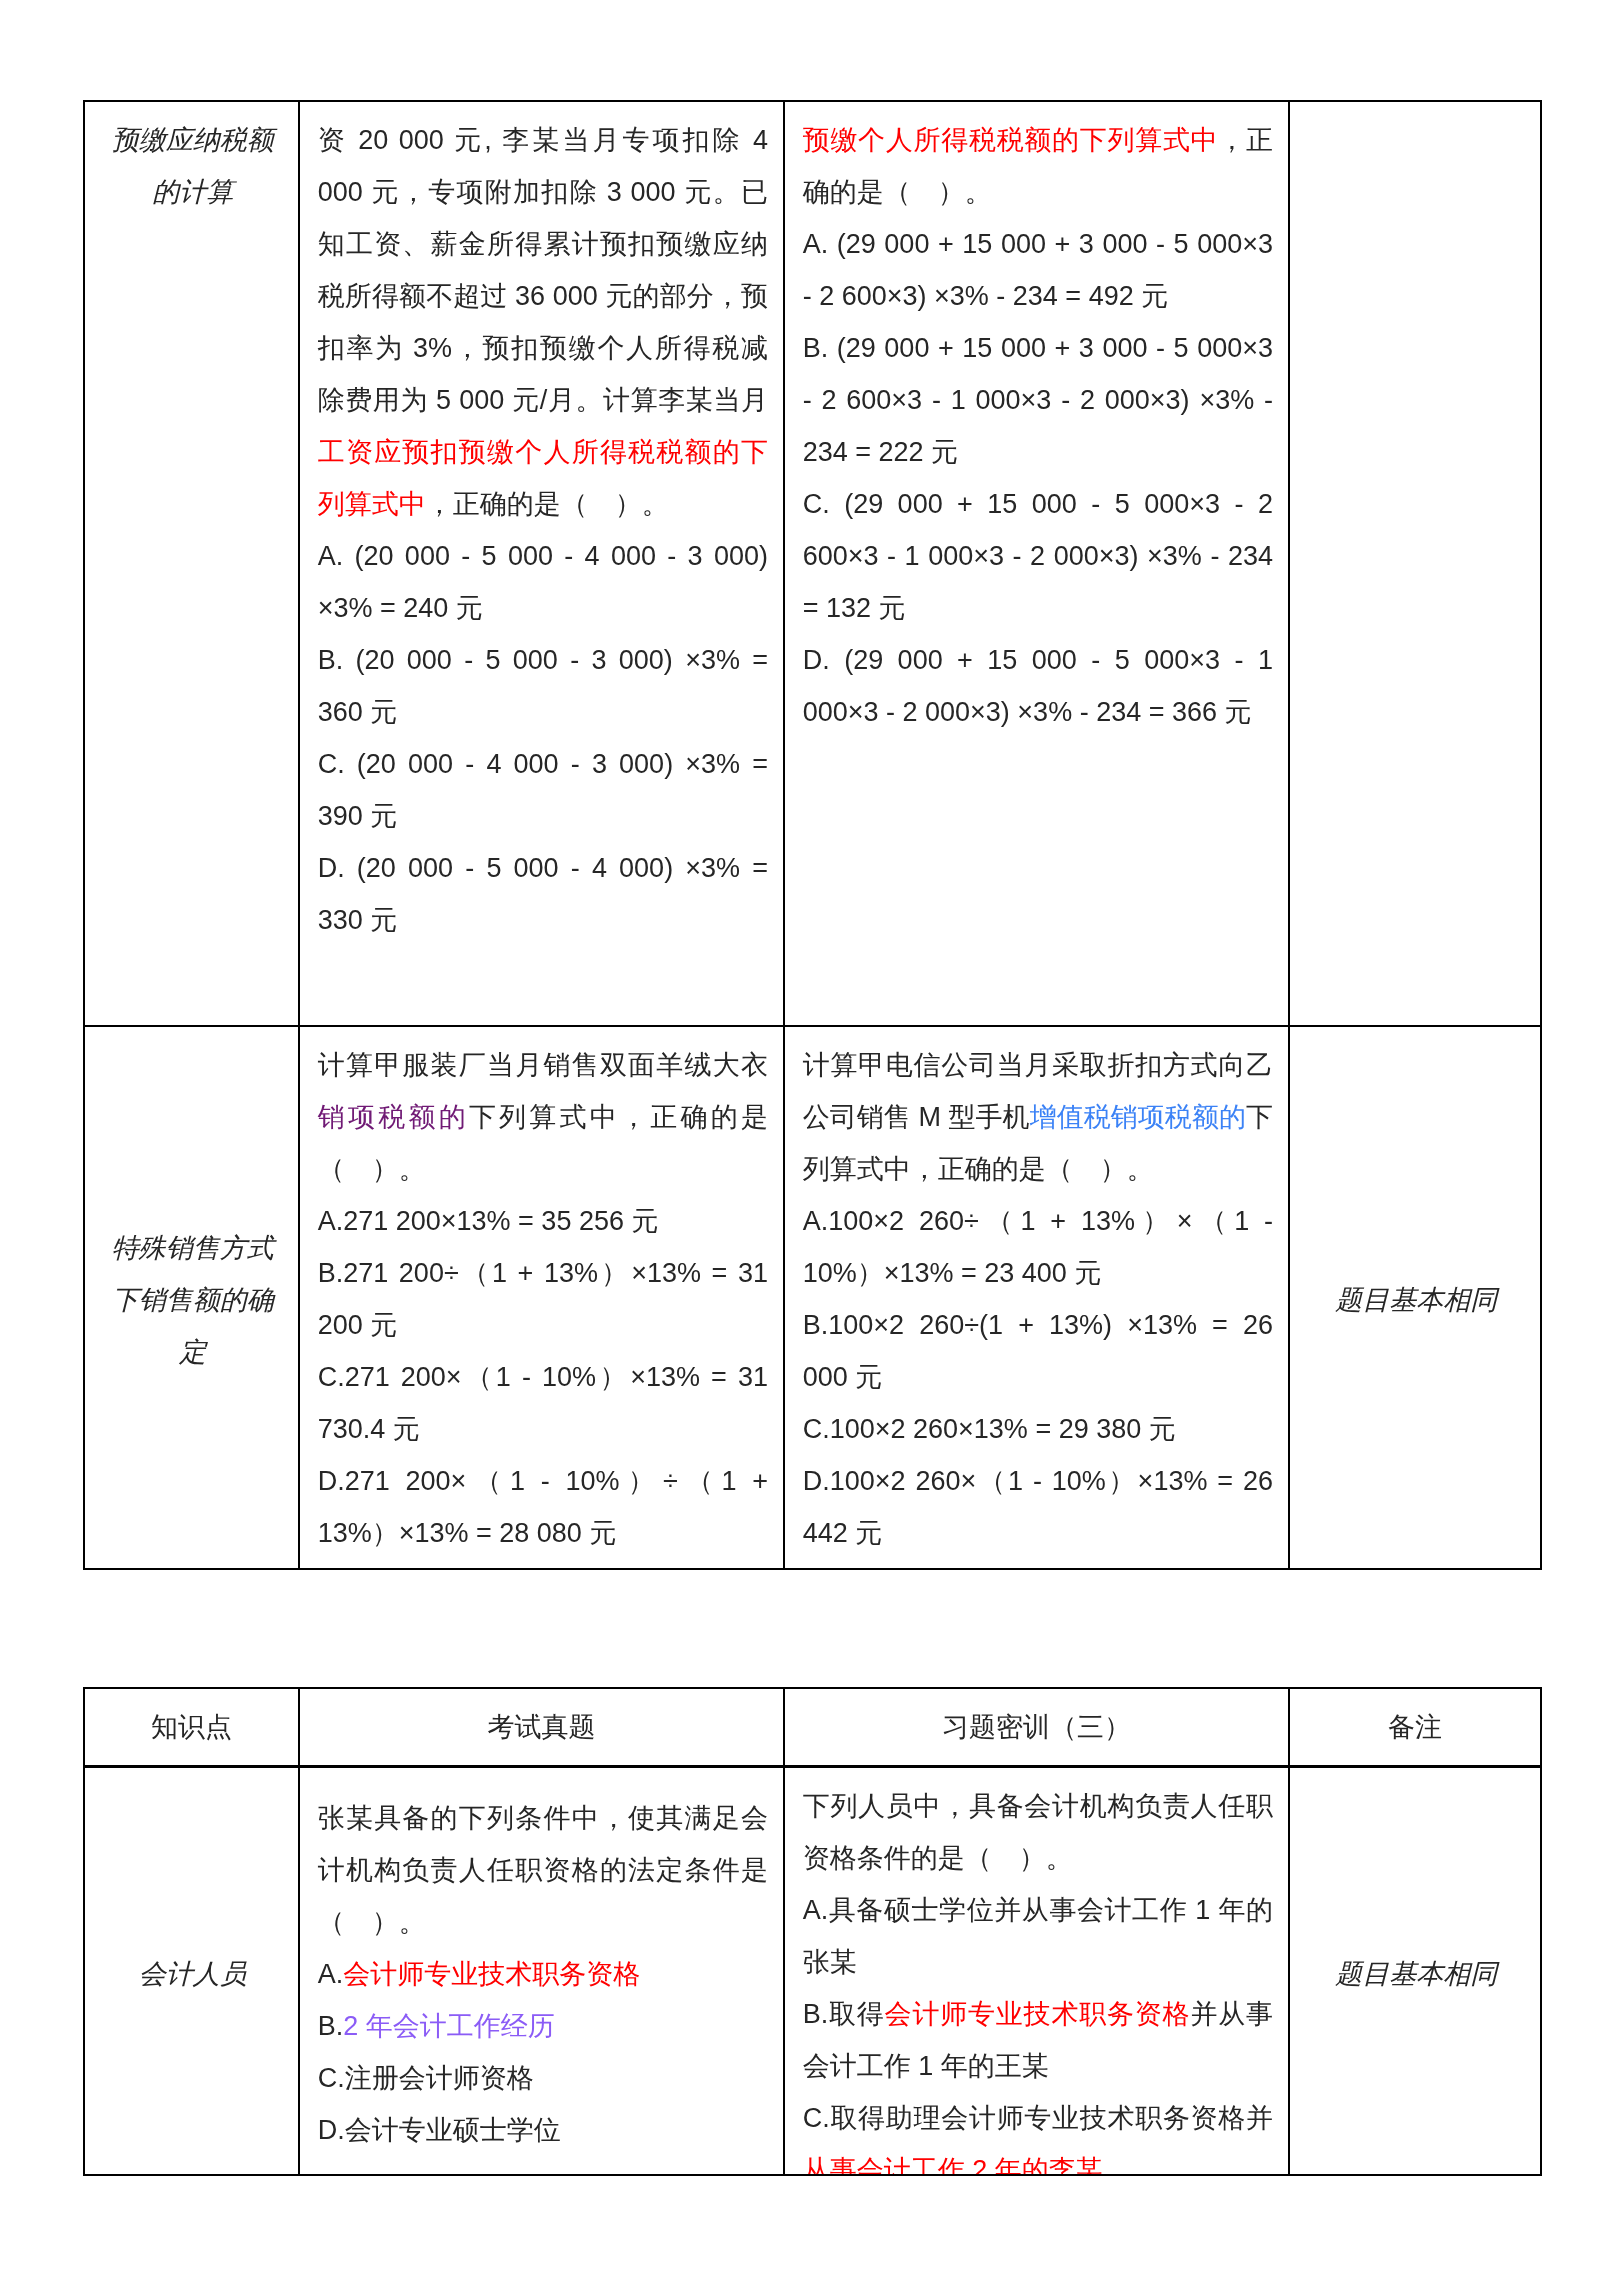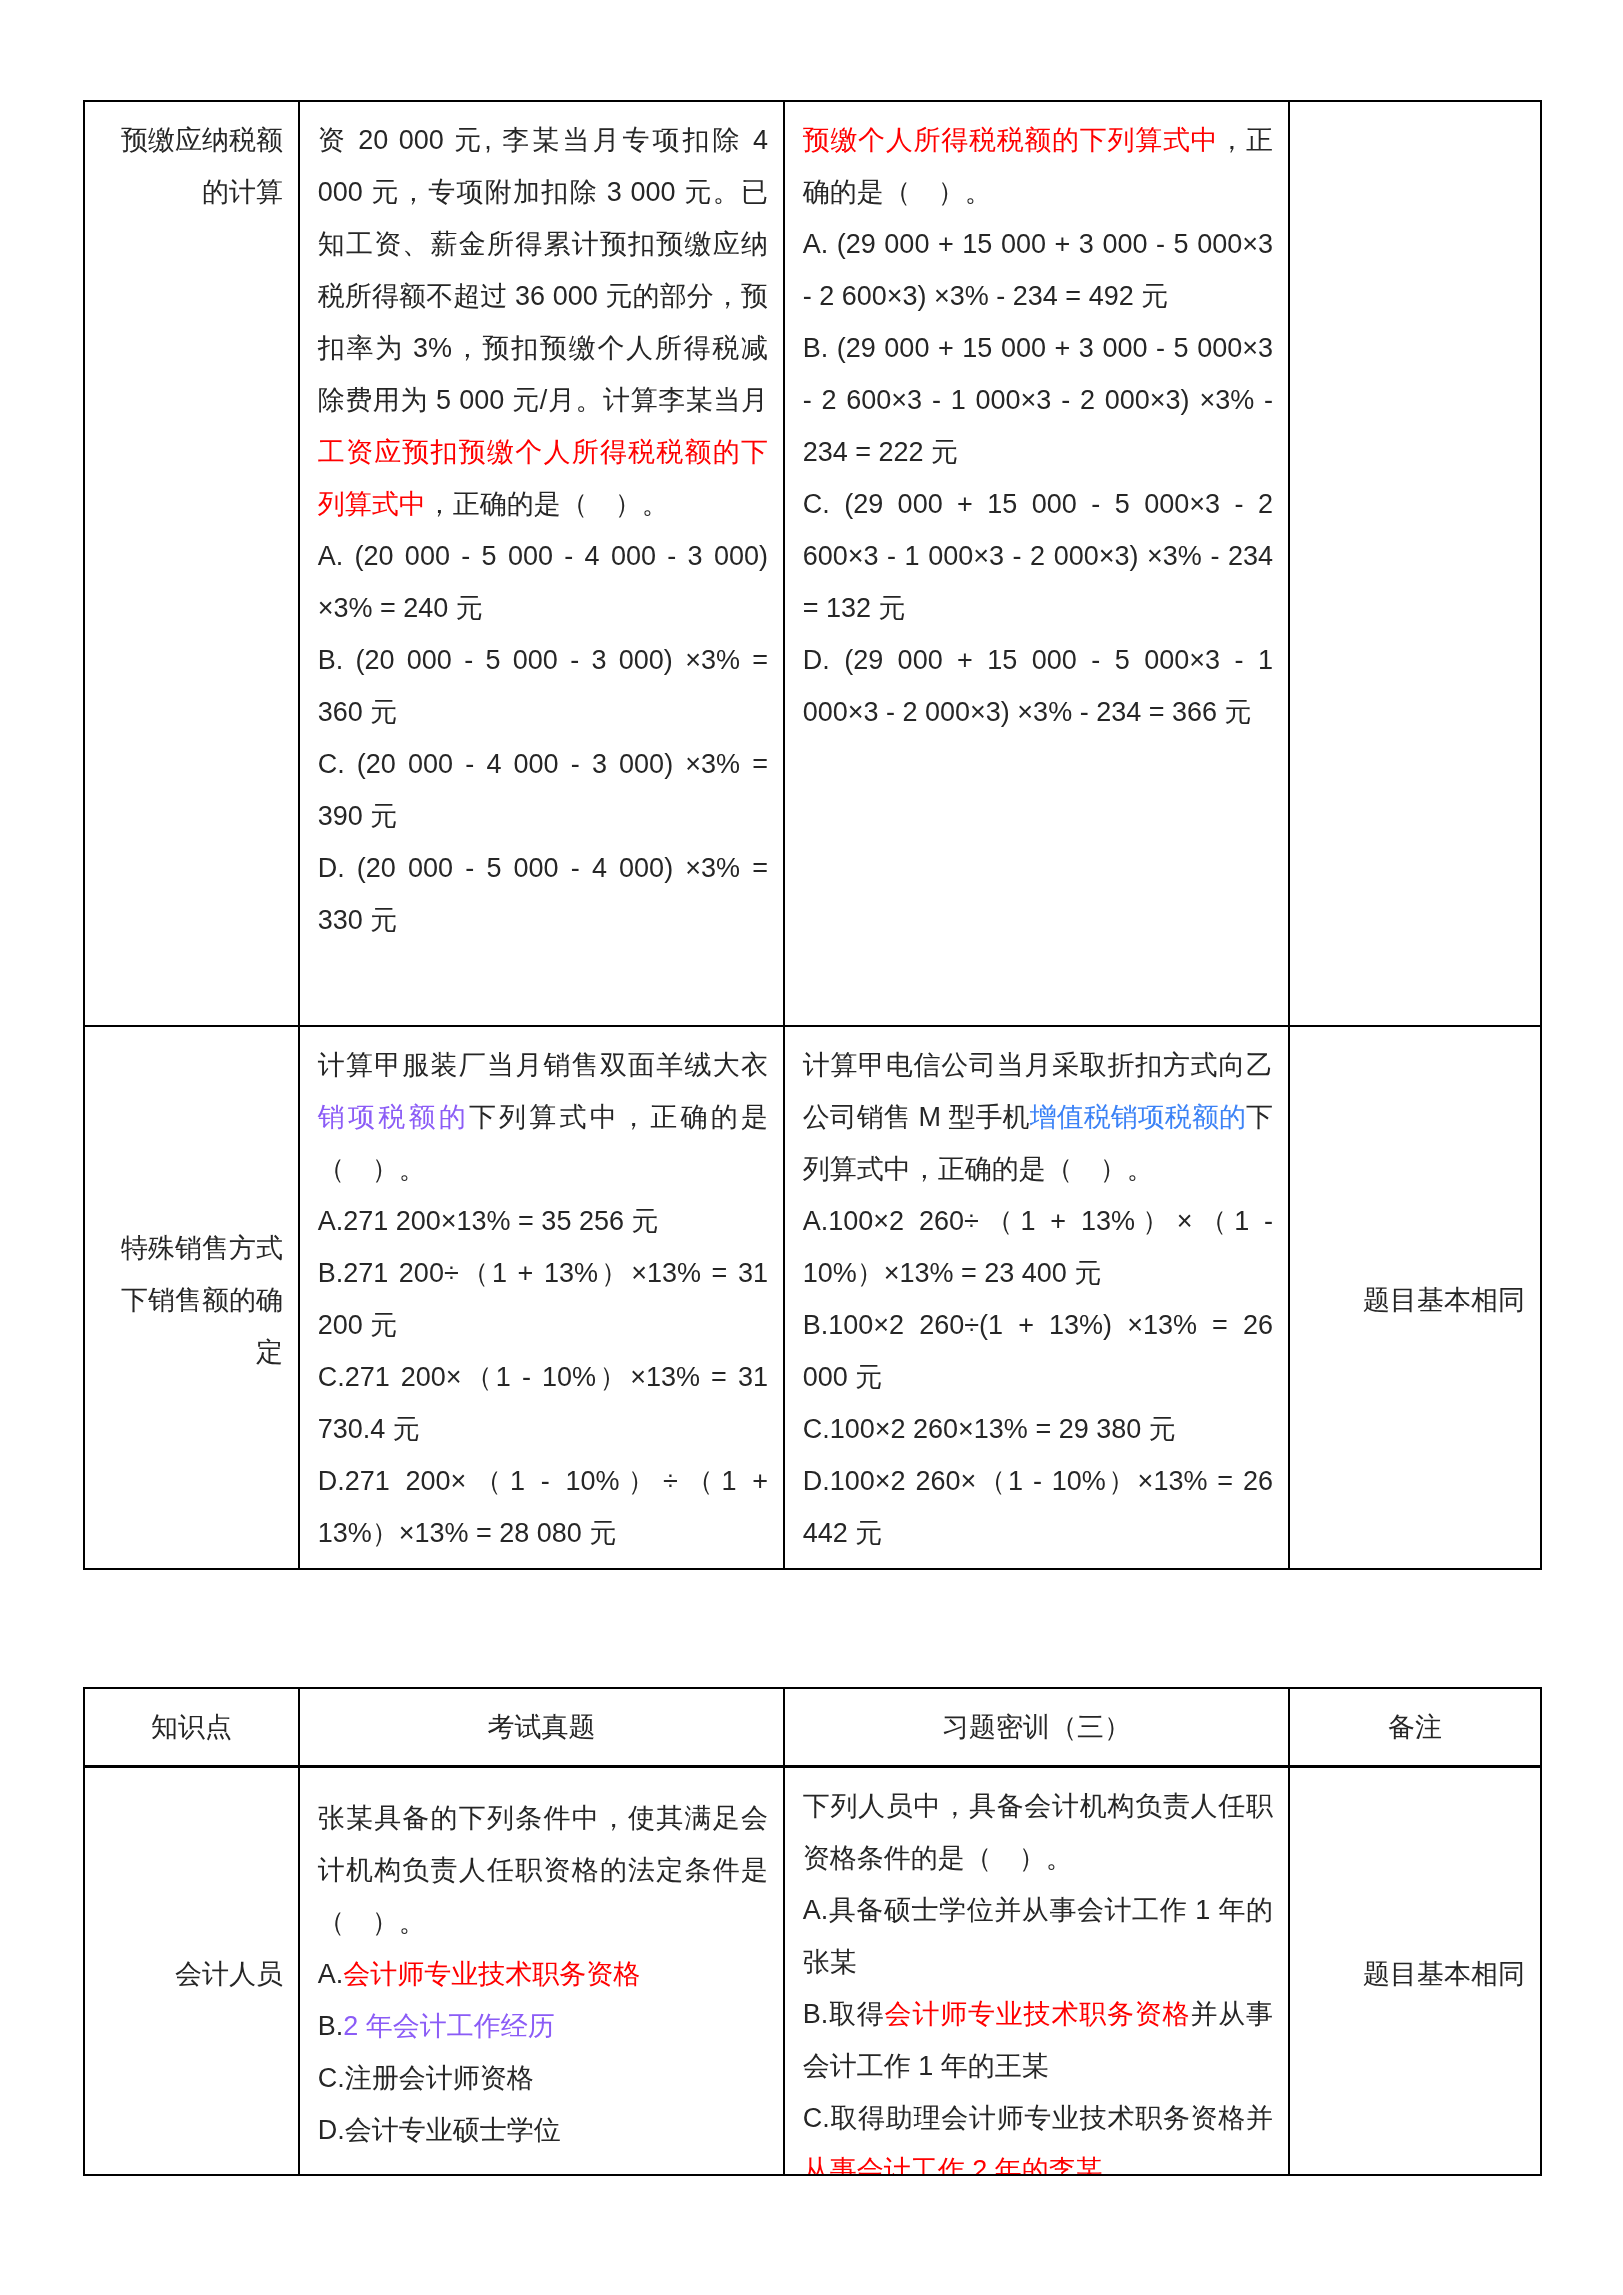--- a/index.html
+++ b/index.html
@@ -29,21 +29,21 @@
   .tbl2 tr.hdr td{border-bottom-width:3.4px;margin-left:32px;}
   .cellbox{
     box-sizing:border-box;
     overflow:hidden;
     padding:12.3px 15px 6.8px 17.7px;
     font-size:27px;
     line-height:52px;
     text-align:justify;
     text-justify:inter-character;
   }
-  .kpbox{text-align:right;}
+  .kpbox{text-align:center;font-style:italic;}
   .h1{height:923px;}
   .h2{height:541px;}
   .hh{height:76px;padding:0 6.8px;}
   .h3{height:406px;}
   .vc{display:flex;align-items:center;}
   .vc > div{width:100%;}
   .hc{display:flex;align-items:center;justify-content:center;text-align:center;}
   .sec-title{
     position:absolute;
     left:0;top:1635px;width:1623px;
@@ -81,21 +81,21 @@
           <div class="cellbox h1"></div>
         </td>
       </tr>
       <tr>
         <td>
           <div class="cellbox kpbox h2 vc">
               <div>特殊销售方式下销售额的确定</div>
             </div>
         </td>
         <td>
-          <div class="cellbox h2"><span>计算甲服装厂当月销售双面羊绒大衣</span><span style="color: #8b5cf6;">销项税额的</span><span>下列算式中，正确的是（　）。</span><br><span>A.271 200×13% = 35 256 元</span><br><span>B.271 200÷（1 + 13%）×13% = 31 200 元</span><br><span>C.271 200×（1 - 10%）×13% = 31 730.4 元</span><br><span>D.271 200×（1 - 10%）÷（1 + 13%）×13% = 28 080 元</span></div>
+          <div class="cellbox h2"><span>计算甲服装厂当月销售双面羊绒大衣</span><span style="color: #701a75;">销项税额的</span><span>下列算式中，正确的是（　）。</span><br><span>A.271 200×13% = 35 256 元</span><br><span>B.271 200÷（1 + 13%）×13% = 31 200 元</span><br><span>C.271 200×（1 - 10%）×13% = 31 730.4 元</span><br><span>D.271 200×（1 - 10%）÷（1 + 13%）×13% = 28 080 元</span></div>
         </td>
         <td>
           <div class="cellbox h2"><span>计算甲电信公司当月采取折扣方式向乙公司销售 M 型手机</span><span style="color: #3b82f6;">增值税销项税额的</span><span>下列算式中，正确的是（　）。</span><br><span>A.100×2 260÷（1 + 13%）×（1 - 10%）×13% = 23 400 元</span><br><span>B.100×2 260÷(1 + 13%) ×13% = 26 000 元</span><br><span>C.100×2 260×13% = 29 380 元</span><br><span>D.100×2 260×（1 - 10%）×13% = 26 442 元</span></div>
         </td>
         <td>
           <div class="cellbox kpbox h2 vc">
               <div>题目基本相同</div>
             </div>
         </td>
       </tr>

